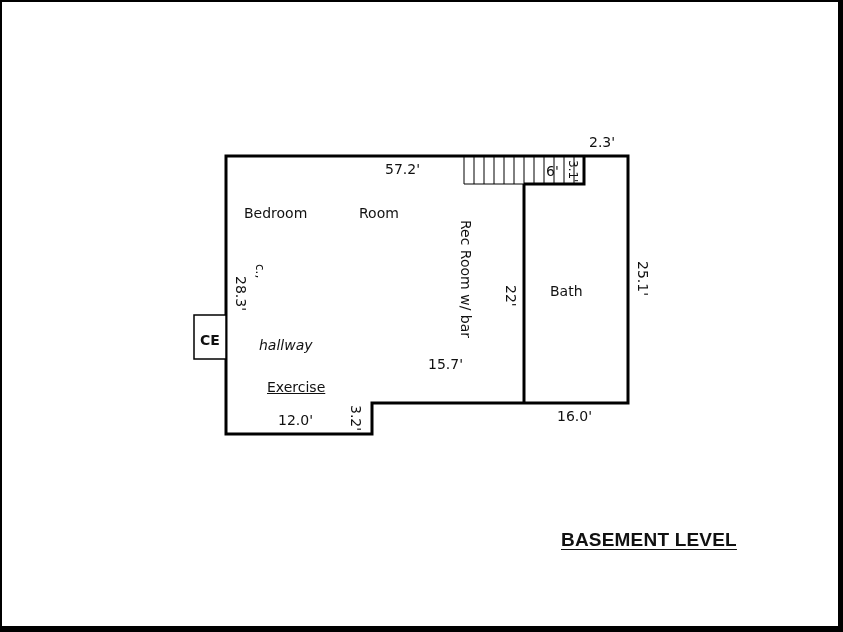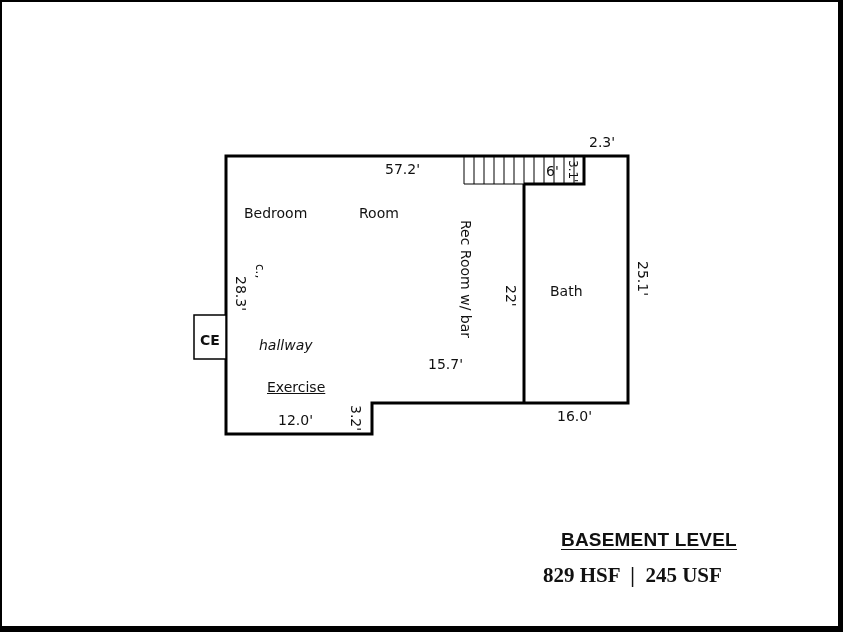--- a/index.html
+++ b/index.html
@@ -81,14 +81,13 @@
   <span class="lbl rot" style="left:577px;top:158px;font-size:12px;">3.1'</span>
   <span class="lbl rot" style="left:246px;top:274px;">28.3'</span>
   <span class="lbl rot" style="left:648px;top:259px;">25.1'</span>
   <span class="lbl rot" style="left:516px;top:283px;">22'</span>
   <span class="lbl" style="left:426px;top:355px;">15.7'</span>
   <span class="lbl" style="left:276px;top:411px;">12.0'</span>
   <span class="lbl rot" style="left:361px;top:403px;">3.2'</span>
   <span class="lbl" style="left:555px;top:407px;">16.0'</span>
 
   <div class="title">BASEMENT LEVEL</div>
-  <div class="sub">829 HSF  |  245 USF</div>
 </div>
 
 </body></html>

